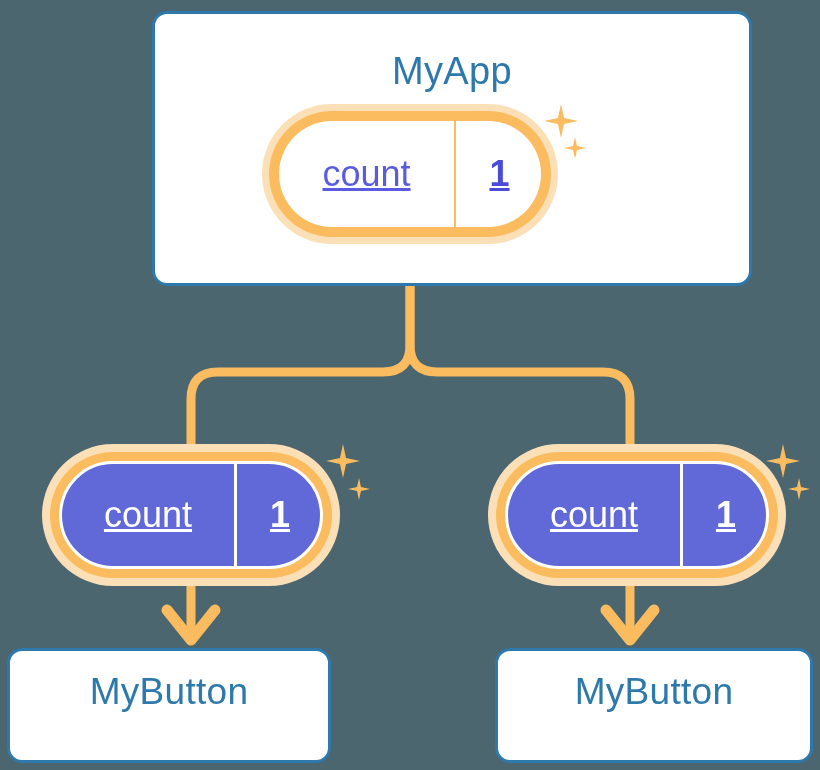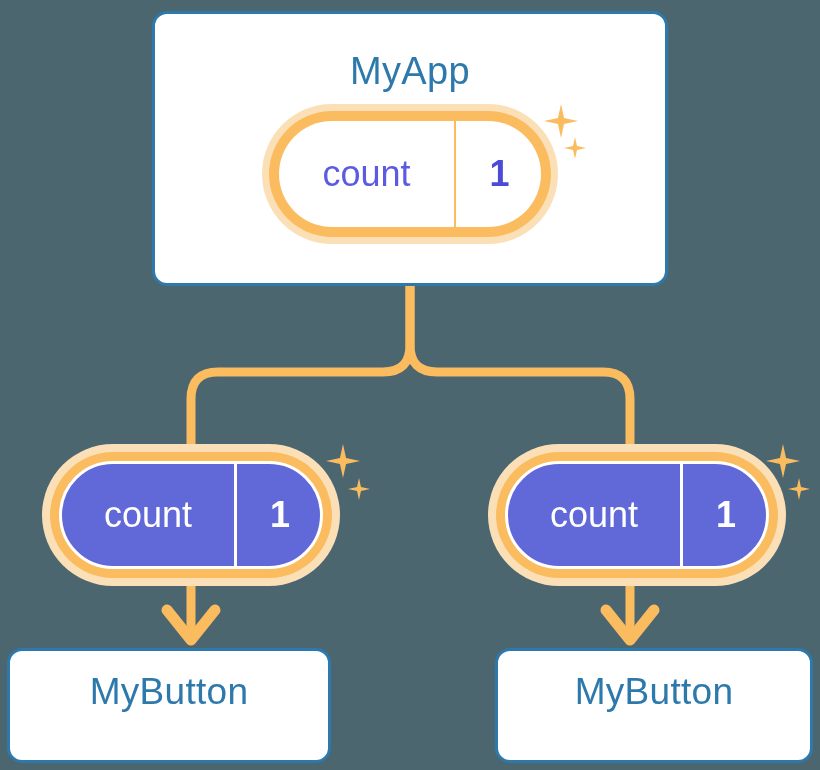--- a/index.html
+++ b/index.html
@@ -33,21 +33,21 @@
   .comp-box {
     position: absolute;
     background: #ffffff;
     border: 3px solid #2d79ac;
     border-radius: 15px;
     box-sizing: border-box;
   }
   #myapp-box {
     left: 152px;
     top: 11px;
-    width: 516px;
+    width: 600px;
     height: 275px;
     padding-left: 19px;
   }
   #btn-box-left {
     left: 7px;
     top: 648px;
     width: 324px;
     height: 115px;
   }
   #btn-box-right {
@@ -104,20 +104,21 @@
     align-items: stretch;
     overflow: hidden;
   }
   .pill-cell {
     display: flex;
     align-items: center;
     justify-content: center;
     font-size: 36px;
     line-height: 1;
     white-space: nowrap;
+    text-decoration: underline;
   }
   .pill-cell.key { flex: 0 0 auto; }
   .pill-cell.val { flex: 0 0 auto; font-weight: 700; }
 
   
   #pill-top { left: 262px; top: 104px; width: 296px; height: 140px; }
   #pill-top .pill-halo { left: 0; top: 0; width: 296px; height: 140px; }
   #pill-top .pill-ring { left: 7px; top: 7px; width: 282px; height: 126px; }
   #pill-top .pill-body {
     left: 17px; top: 17px; width: 262px; height: 106px;

